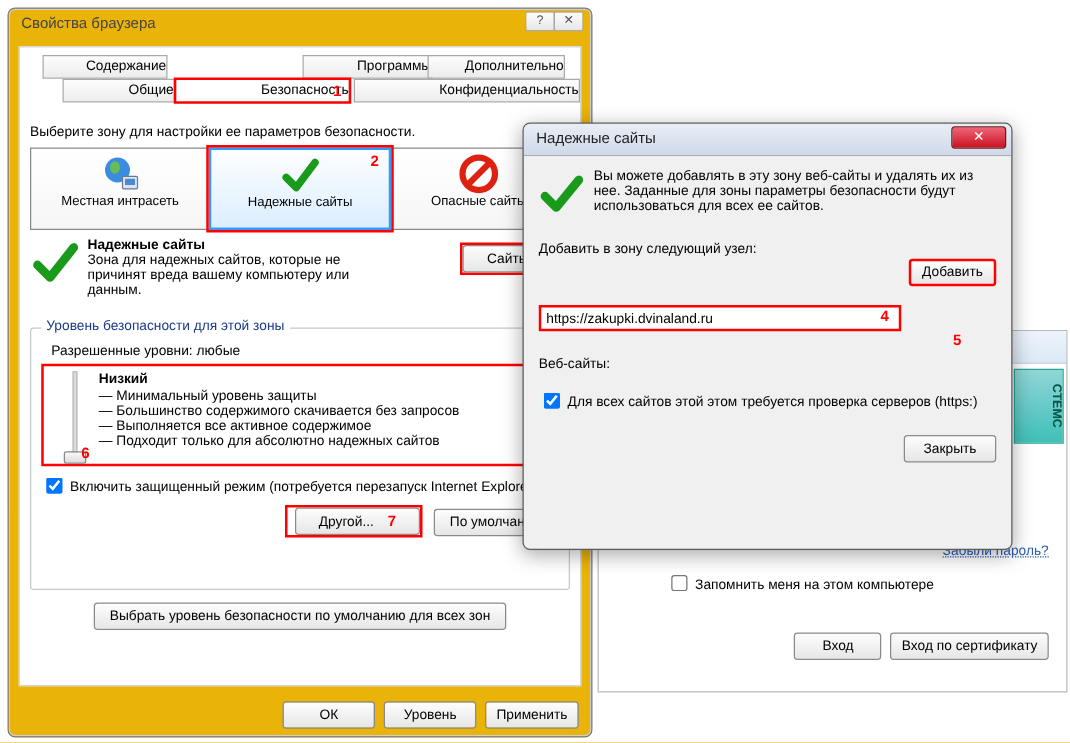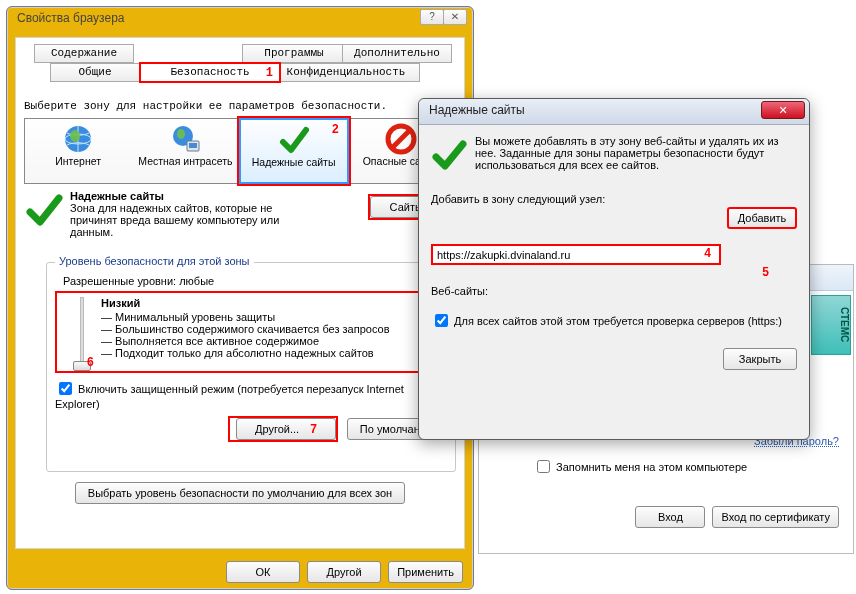--- a/index.html
+++ b/index.html
@@ -55,24 +55,23 @@
   }
   
   .tabrow { position: relative; height: 20px; }
   .tabrow .tab {
     position: absolute;
     top: 0;
     height: 19px;
     border: 1px solid #aaa;
     background: linear-gradient(#fdfdfd,#ececec);
     font-size: 11px;
-    text-align: center;
+    text-align: right;
     line-height: 17px;
     border-bottom: 1px solid #aaa;
-    font-family: Liberation Mono, monospace;
   }
   .tabrow1 { margin-top: 6px; }
   .tabrow2 { margin-top: -1px; }
   .tab.active {
     background: #fff;
     border-bottom: 1px solid #fff;
     z-index: 2;
   }
   .hl-red { outline: 2px solid #ff0000; outline-offset: -1px; }
   .hl-red-box { border: 2px solid #ff0000 !important; }
@@ -81,21 +80,21 @@
     font-weight: bold;
     font-size: 12px;
     position: absolute;
   }
 
   .content-area {
     position: absolute;
     left: 8px; right: 8px; top: 60px; bottom: 8px;
   }
 
-  .zone-prompt { margin: 2px 0 6px 0; font-family: Liberation Mono, monospace; }
+  .zone-prompt { margin: 2px 0 6px 0; }
 
   .zones-strip {
     border: 1px solid #888;
     height: 66px;
     position: relative;
     display: flex;
     background: linear-gradient(#fff,#f6f6f6);
   }
   .zone {
     flex: 1;
@@ -134,21 +133,20 @@
     height: 22px;
     padding: 0 8px;
   }
 
   .group {
     border: 1px solid #c8c8c8;
     border-radius: 3px;
     margin-top: 12px;
     padding: 10px 8px 8px 8px;
     position: relative;
-    margin-left: 22px;
   }
   .group > .legend {
     position: absolute; top: -8px; left: 8px;
     background: #fff; padding: 0 4px;
     color: #1a3b8a;
   }
   .allowed-levels { margin: 2px 0 4px 8px; }
   .slider-col {
     position: absolute;
     left: 14px; top: 40px; bottom: 60px;
@@ -321,36 +319,27 @@
       <div class="tab" style="left:226px;width:104px">Программы</div>
       <div class="tab" style="left:326px;width:110px">Дополнительно</div>
     </div>
 
     <div class="tabrow tabrow2">
       <div class="tab" style="left:34px;width:90px">Общие</div>
       <div class="tab active hl-red" style="left:124px;width:140px">
         <span>Безопасность</span>
         <span class="num-label" style="right:6px;top:1px">1</span>
       </div>
-      <div class="tab" style="left:256px;width:148px">Конфиденциальность</div>
+      <div class="tab" style="left:267px;width:181px">Конфиденциальность</div>
     </div>
 
     <div class="content-area">
       <div class="zone-prompt">Выберите зону для настройки ее параметров безопасности.</div>
 
       <div class="zones-strip">
-        <div class="zone">
-          <svg width="32" height="32">
-              <circle cx="16" cy="16" r="13" fill="#3a8dde"></circle>
-              <ellipse cx="16" cy="16" rx="13" ry="5" fill="none" stroke="#bfe3ff"></ellipse>
-              <path d="M16 3v26M5 10c6 3 16 3 22 0M5 22c6-3 16-3 22 0" stroke="#bfe3ff" fill="none"></path>
-              <ellipse cx="13" cy="13" rx="5" ry="6" fill="#6fbf4a" opacity=".9"></ellipse>
-            </svg>
-          <div class="zlabel">Интернет</div>
-        </div>
         <div class="zone">
           <svg width="32" height="32">
               <circle cx="14" cy="13" r="10" fill="#3a8dde"></circle>
               <ellipse cx="12" cy="11" rx="4" ry="5" fill="#6fbf4a" opacity=".9"></ellipse>
               <rect x="18" y="18" width="12" height="10" rx="1" fill="#dce6f2" stroke="#6a7a8a"></rect>
               <rect x="20" y="20" width="8" height="5" fill="#4a8ad4"></rect>
             </svg>
           <div class="zlabel">Местная интрасеть</div>
         </div>
         <div class="zone selected trusted-outline">
@@ -425,21 +414,21 @@
       </div>
 
       <div class="reset-row">
         <button class="std-btn" style="width:auto;padding:0 12px">Выбрать уровень безопасности по умолчанию для всех зон</button>
       </div>
     </div>
   </div>
 
   <div class="dlg1-footer">
     <button class="std-btn">ОК</button>
-    <button class="std-btn">Другой</button>
+    <button class="std-btn">Уровень</button>
     <button class="std-btn">Применить</button>
   </div>
 </div>
 
 <div class="dlg2">
   <div class="dlg2-titlebar">
     <span>Надежные сайты</span>
     <button class="dlg2-close">✕</button>
   </div>
   <div class="dlg2-body">

